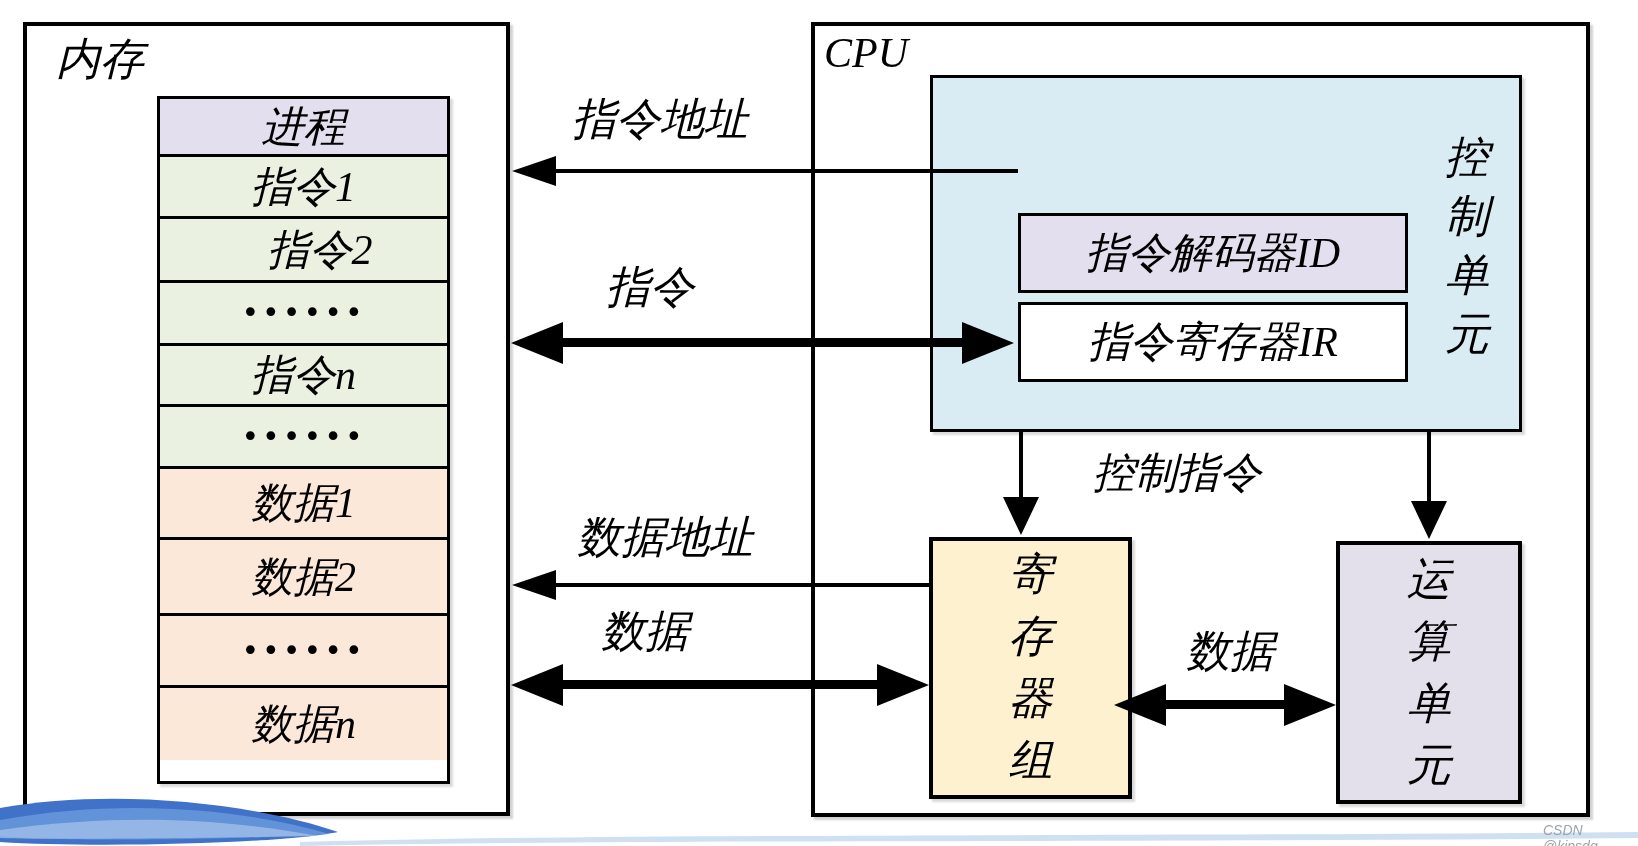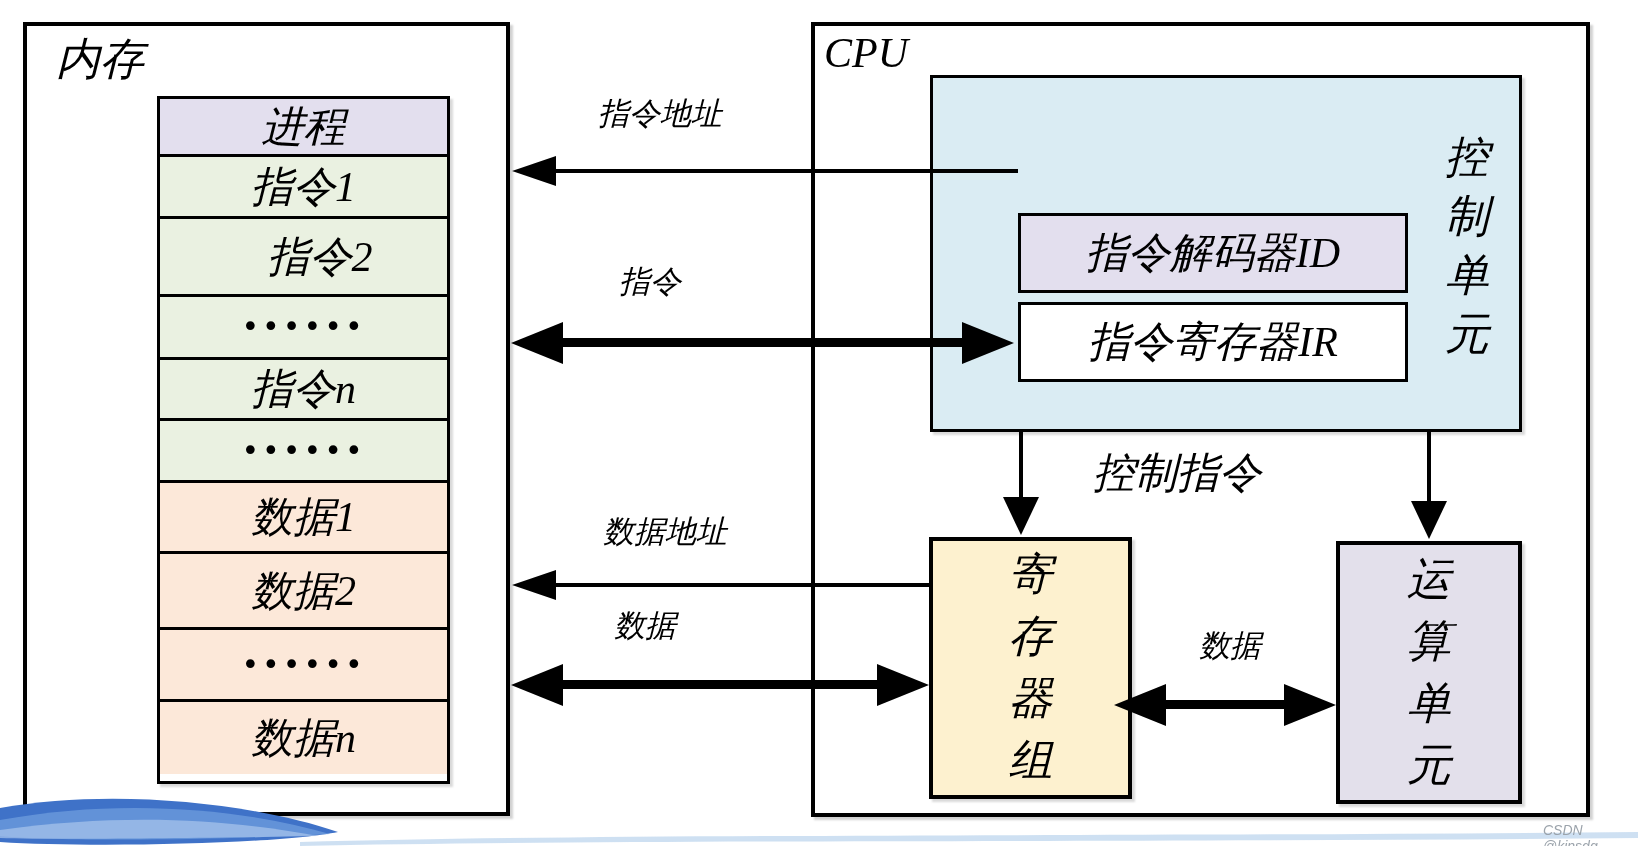--- a/index.html
+++ b/index.html
@@ -17,21 +17,21 @@
   
   .mem-table{left:157px;top:96px;width:293px;height:688px;border:3px solid #000;background:#fff;box-shadow:3px 3px 2px rgba(0,0,0,0.15);display:flex;flex-direction:column;}
   .mem-row{border-bottom:3px solid #000;display:flex;align-items:center;justify-content:center;font-size:42px;line-height:1;}
   .mem-row:last-child{border-bottom:none;}
   .mem-row.t-process{background:var(--lavender);}
   .mem-row.t-instruction{background:var(--green);}
   .mem-row.t-data{background:var(--peach);}
   .mem-row.dots{font-size:30px;letter-spacing:3px;font-family:"DejaVu Sans",sans-serif;}
   .mem-row:nth-child(1){height:58px;}
   .mem-row:nth-child(2){height:62px;}
-  .mem-row:nth-child(3){height:78px;padding-left:33px;}
+  .mem-row:nth-child(3){height:64px;padding-left:33px;}
   .mem-row:nth-child(4){height:63px;}
   .mem-row:nth-child(5){height:61px;}
   .mem-row:nth-child(6){height:62px;}
   .mem-row:nth-child(7){height:71px;}
   .mem-row:nth-child(8){height:76px;}
   .mem-row:nth-child(9){height:72px;}
   .mem-row:nth-child(10){height:72px;}
 
   
   .control-unit{left:930px;top:75px;width:592px;height:357px;border:3px solid #000;background:var(--control);box-shadow:3px 3px 2px rgba(0,0,0,0.15);}
@@ -42,21 +42,21 @@
 
   
   .hline{background:#000;height:4px;}
   .hline.thick{height:9px;}
   .vline{background:#000;width:4px;}
   .tri{width:0;height:0;border-style:solid;}
   .tri.left-thin {border-width:15px 44px 15px 0;border-color:transparent #000 transparent transparent;}
   .tri.left-thick{border-width:21px 52px 21px 0;border-color:transparent #000 transparent transparent;}
   .tri.right-thick{border-width:21px 0 21px 52px;border-color:transparent transparent transparent #000;}
   .tri.down{border-width:38px 18px 0 18px;border-color:#000 transparent transparent transparent;}
-  .flow-label{font-size:31px;line-height:1;text-align:center;}
+  .flow-label{font-size:44px;line-height:1;text-align:center;}
 
   .watermark{font-family:"Liberation Sans","DejaVu Sans",sans-serif;font-size:14px;color:#9ba3ab;}
 </style>
 </head>
 <body>
 
 <div id="stage">
 
   <div class="abs outer-box" style="left:23px;top:22px;width:487px;height:794px;"></div>
   <div class="abs box-title" style="left:56px;top:38px;">内存</div>

